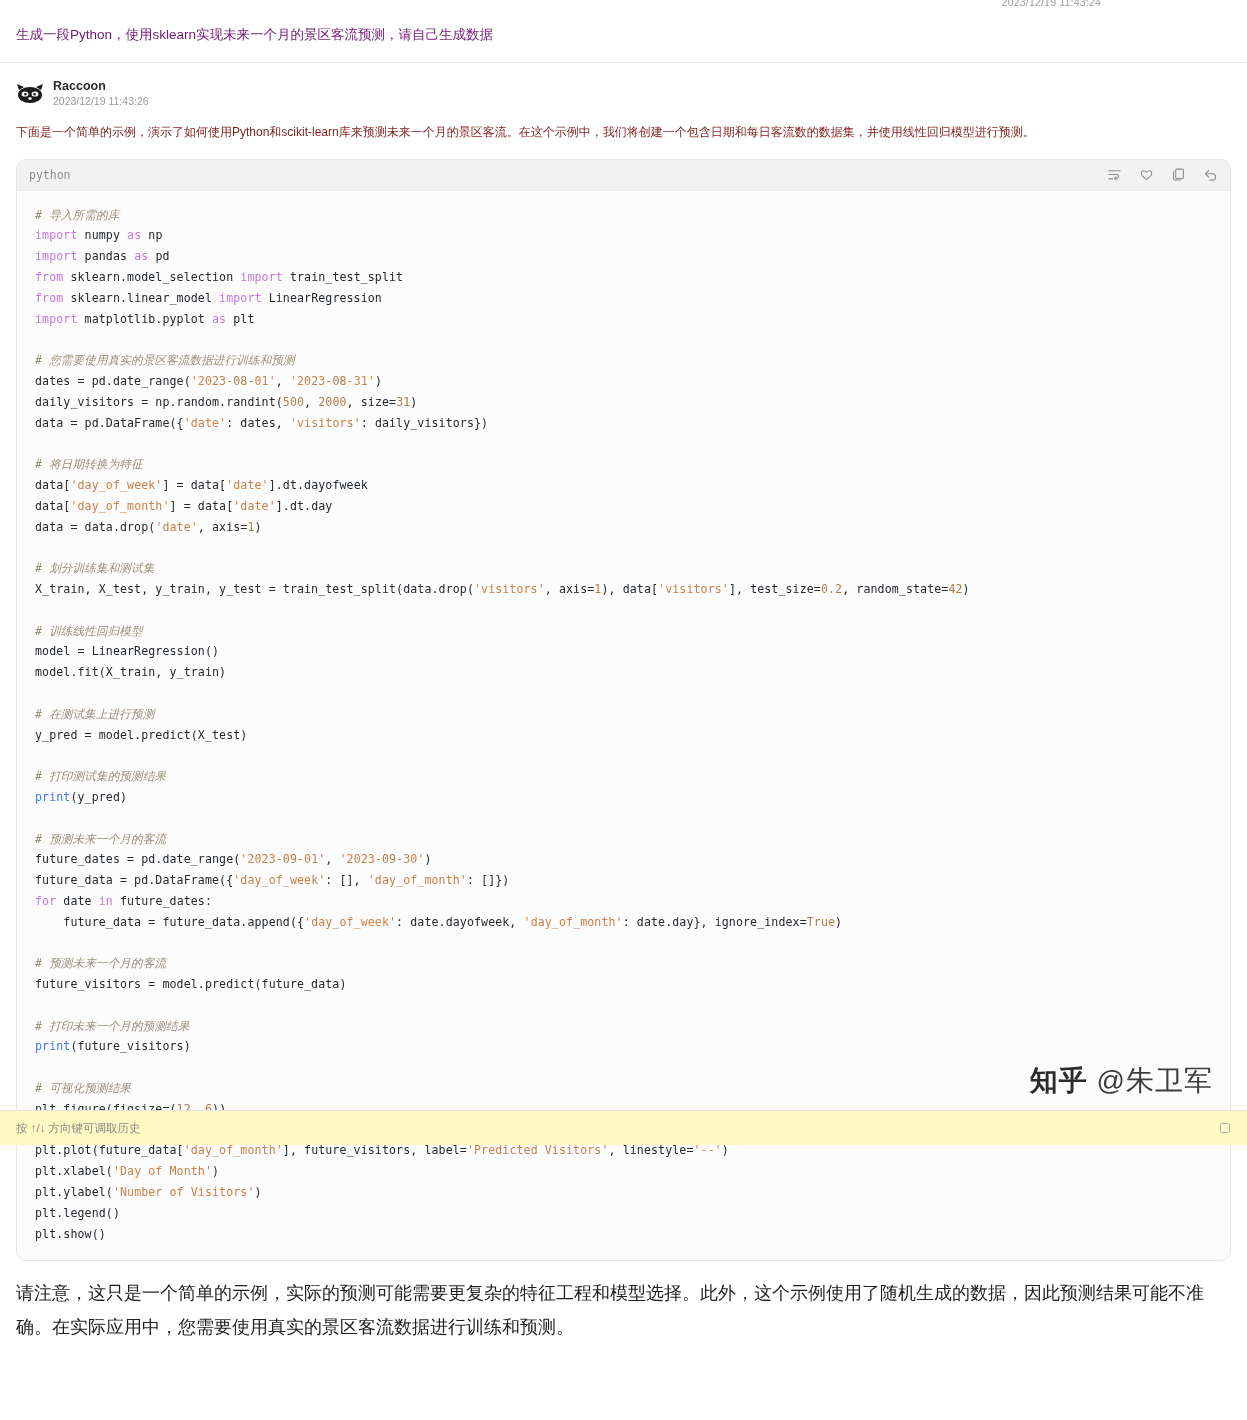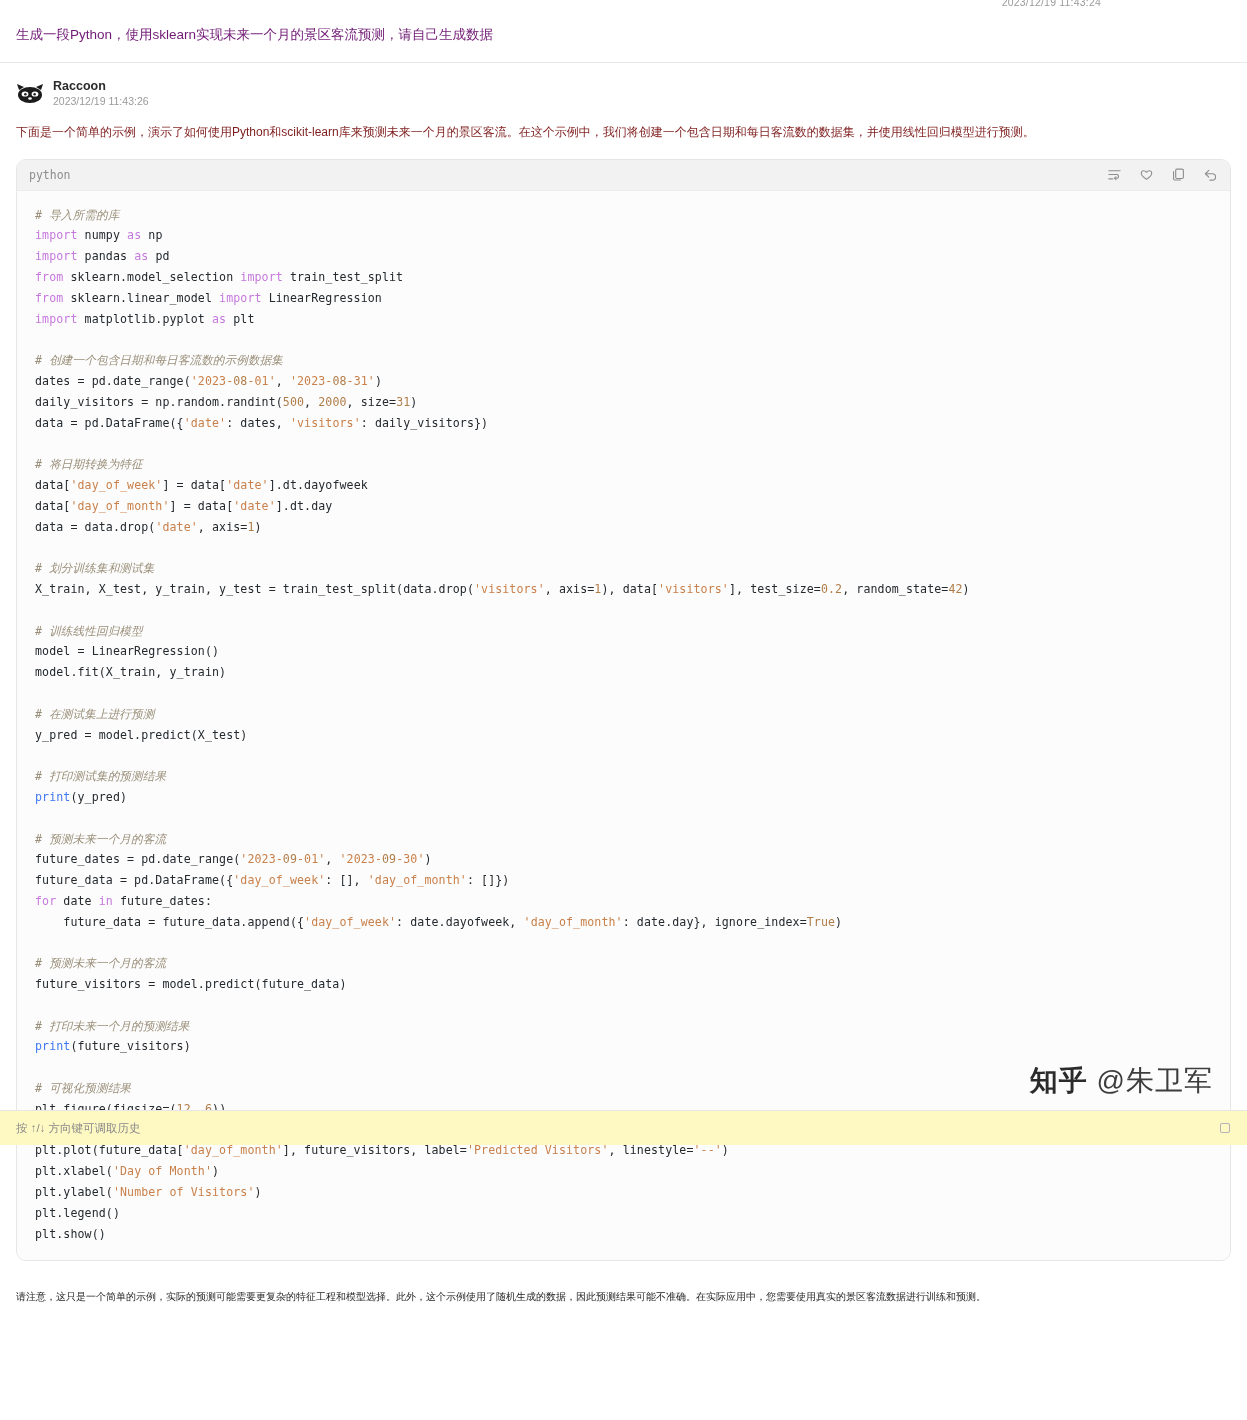--- a/index.html
+++ b/index.html
@@ -85,24 +85,24 @@
     line-height: 1.2;
   }
 
   .assistant-intro {
     font-size: 12px;
     line-height: 1.75;
     color: #7f1d1d;
     margin: 0 0 16px 0;
   }
   .assistant-outro {
-    font-size: 10px;
+    font-size: 18px;
     line-height: 1.85;
     color: #1f1f1f;
-    margin: 27px 0 0 0;
+    margin: 16px 0 0 0;
   }
 
   
   .code-card {
     border: 1px solid #e6e6e6;
     border-radius: 10px;
     overflow: hidden;
     background: #fbfbfb;
   }
   .code-head {
@@ -263,21 +263,21 @@
         </div>
       </div>
       <div class="code-body">
         <pre class="code"><span class="c"># 导入所需的库</span>
 <span class="kb">import</span> numpy <span class="kb">as</span> np
 <span class="kb">import</span> pandas <span class="kb">as</span> pd
 <span class="kb">from</span> sklearn.model_selection <span class="kb">import</span> train_test_split
 <span class="kb">from</span> sklearn.linear_model <span class="kb">import</span> LinearRegression
 <span class="kb">import</span> matplotlib.pyplot <span class="kb">as</span> plt
 
-<span class="c"># 创建一个包含日期和每日客流数的示例数据集</span>
+<span class="c"># 您需要使用真实的景区客流数据进行训练和预测</span>
 dates = pd.date_range(<span class="s">'2023-<span class="n">08</span>-01'</span>, <span class="s">'2023-<span class="n">08</span>-31'</span>)
 daily_visitors = np.random.randint(<span class="n">500</span>, <span class="n">2000</span>, size=<span class="n">31</span>)
 data = pd.DataFrame({<span class="s">'date'</span>: dates, <span class="s">'visitors'</span>: daily_visitors})
 
 <span class="c"># 将日期转换为特征</span>
 data[<span class="s">'day_of_week'</span>] = data[<span class="s">'date'</span>].dt.dayofweek
 data[<span class="s">'day_of_month'</span>] = data[<span class="s">'date'</span>].dt.day
 data = data.drop(<span class="s">'date'</span>, axis=<span class="n">1</span>)
 
 <span class="c"># 划分训练集和测试集</span>

